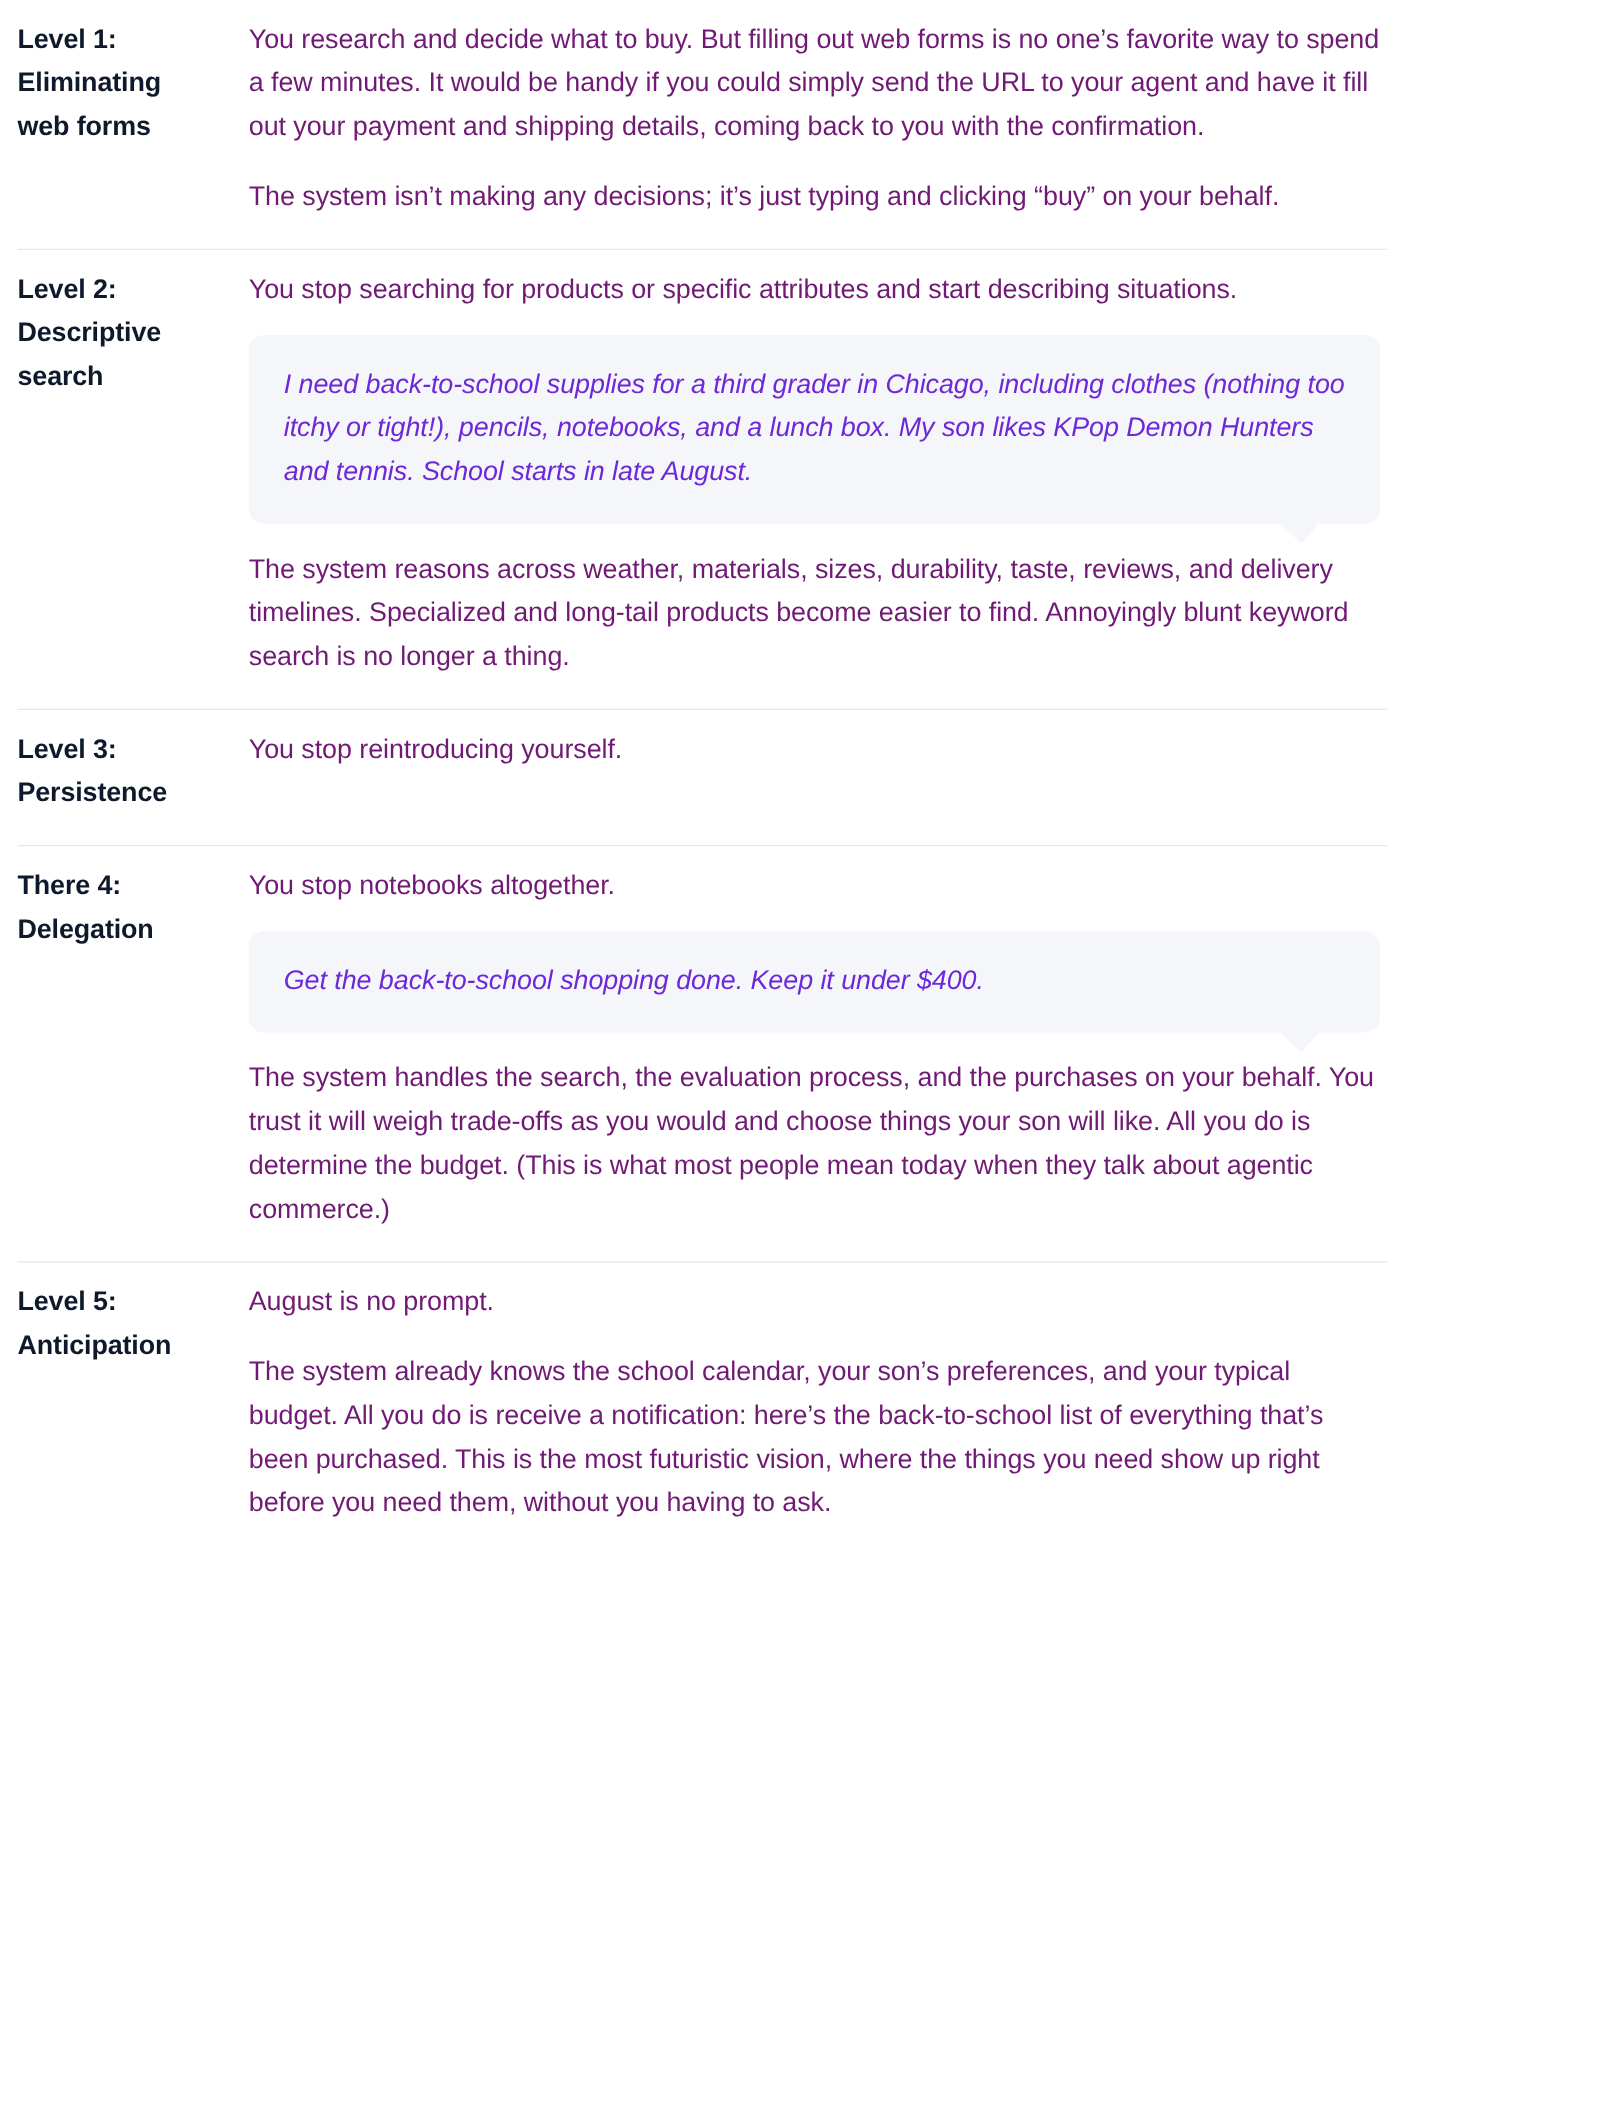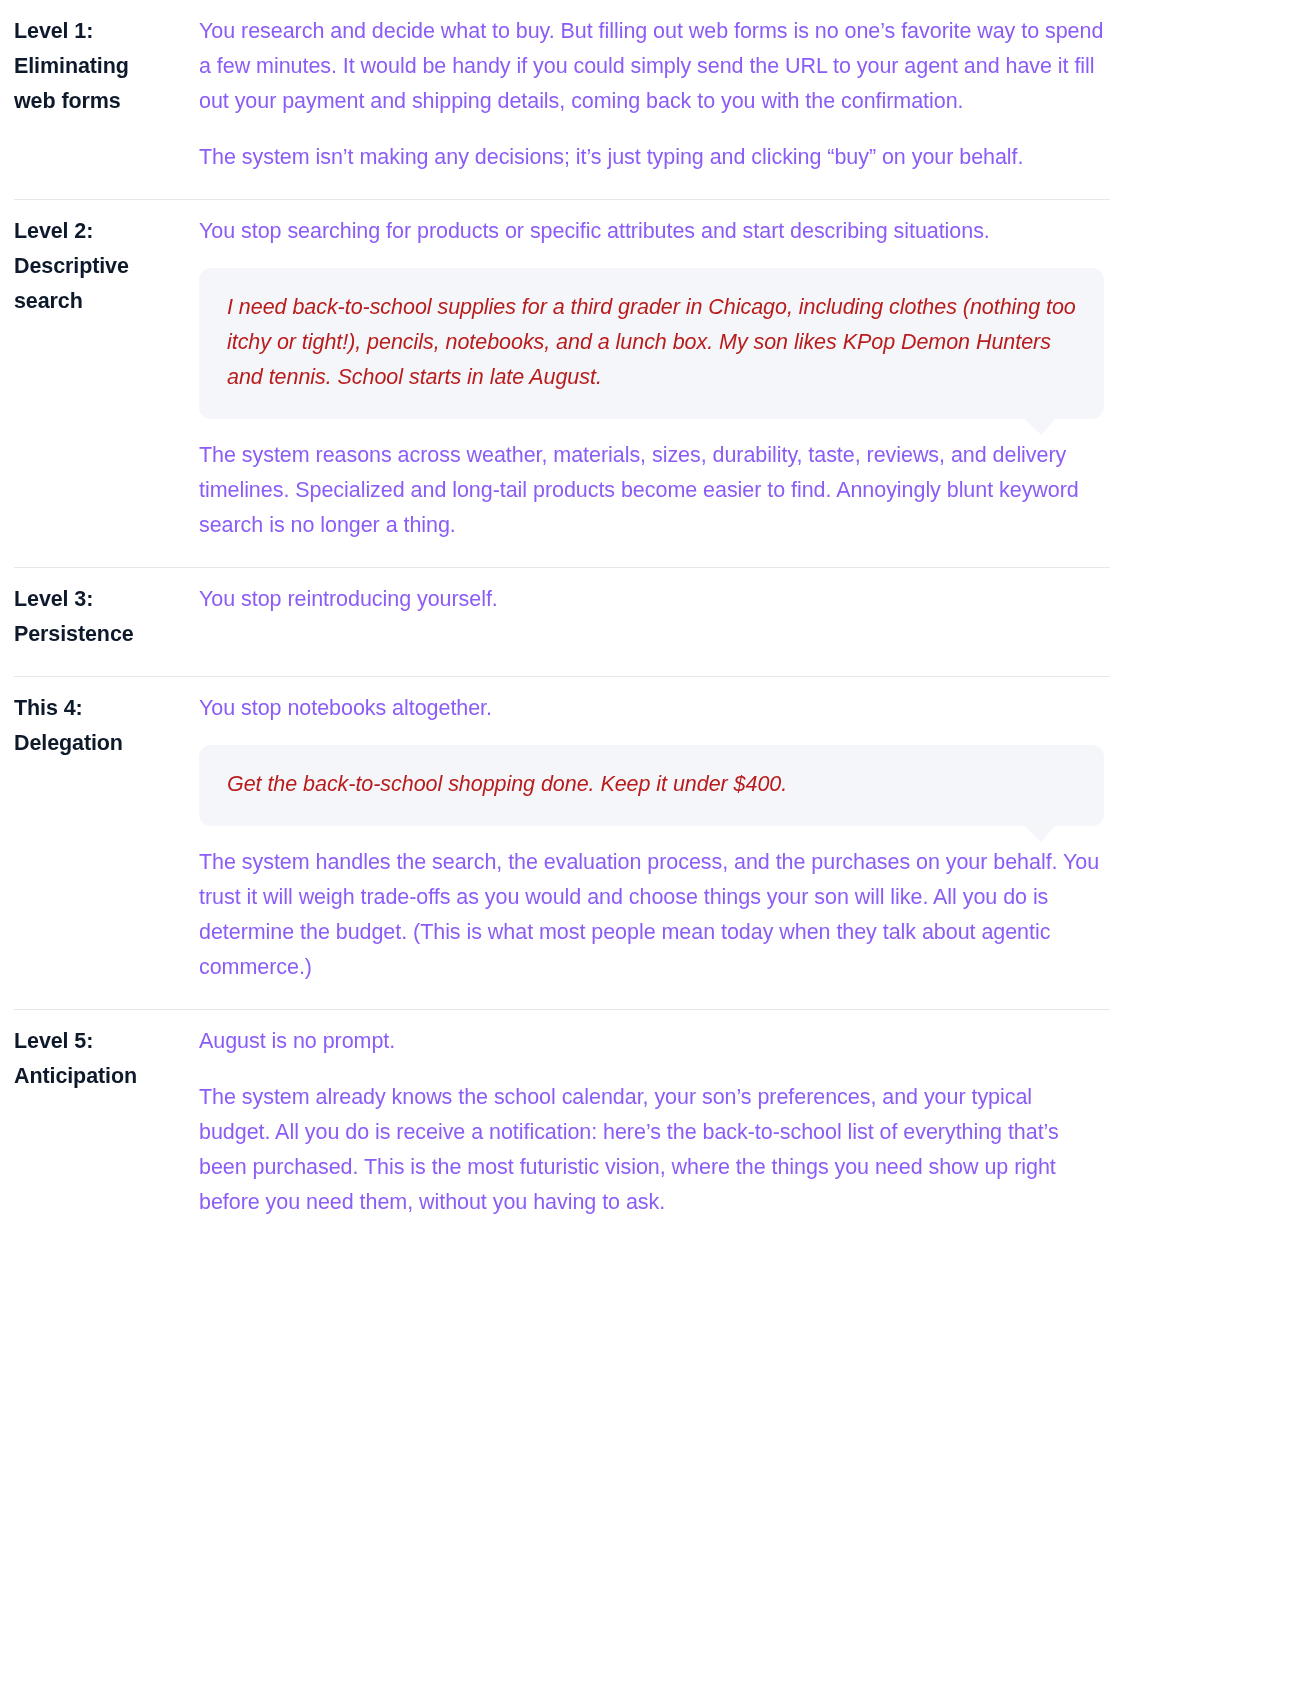--- a/index.html
+++ b/index.html
@@ -42,40 +42,40 @@
     line-height: 35px;
     font-weight: bold;
     color: #0e1a2b;
     letter-spacing: -0.1px;
   }
   .level-title .lt-line { display: block; }
 
   .para {
     font-size: 21.5px;
     line-height: 35px;
-    color: #8b5cf6;
+    color: #701a75;
     letter-spacing: -0.05px;
     margin: 0;
   }
   .para + .para { margin-top: 21px; }
 
   
   .quote-wrap {
     position: relative;
     margin: 19px 0 19px 0;
   }
   .quote {
     position: relative;
     background: #f4f6f9;
     border-radius: 12px;
     padding: 22px 28px 24px 28px;
     font-style: italic;
     font-size: 21.5px;
     line-height: 35px;
-    color: #b91c1c;
+    color: #6d28d9;
     letter-spacing: -0.05px;
   }
   .quote-tail {
     position: absolute;
     right: 46px;
     bottom: -16px;
     width: 38px;
     height: 20px;
     background: #f4f6f9;
     clip-path: polygon(0 0, 100% 0, 56% 100%);
@@ -144,21 +144,21 @@
     <div class="body-col">
       <p class="para">You stop reintroducing yourself.</p>
     </div>
   </section>
 
   <hr class="divider">
 
   <section class="level-row sec-pad-top sec-pad-bot">
     <div class="label-col">
       <div class="level-title">
-        <span class="lt-line">This 4:</span>
+        <span class="lt-line">There 4:</span>
         <span class="lt-line">Delegation</span>
       </div>
     </div>
     <div class="body-col">
       <p class="para">You stop notebooks altogether.</p>
       <div class="quote-wrap">
         <div class="quote">Get the back-to-school shopping done. Keep it under $400.</div>
         <div class="quote-tail"></div>
       </div>
       <p class="para">The system handles the search, the evaluation process, and the purchases on your behalf. You trust it will weigh trade-offs as you would and choose things your son will like. All you do is determine the budget. (This is what most people mean today when they talk about agentic commerce.)</p>

